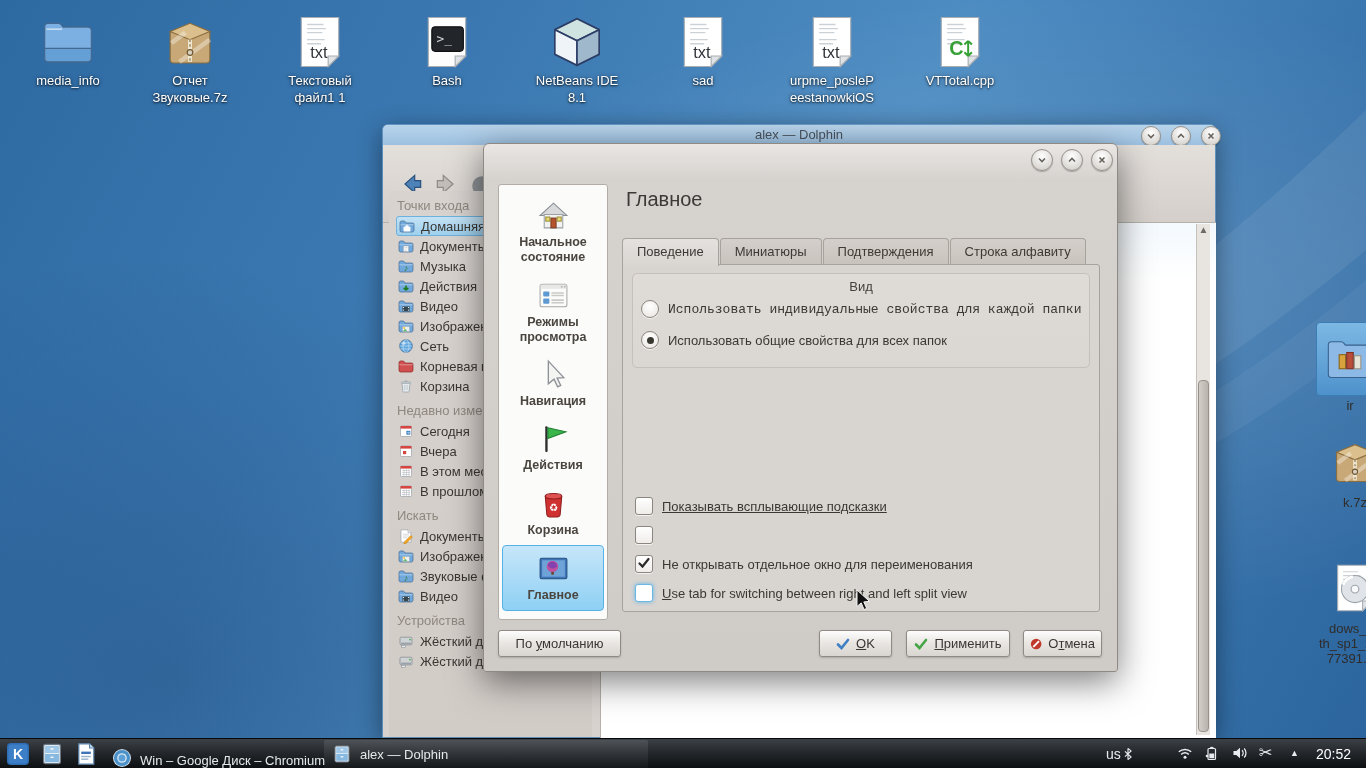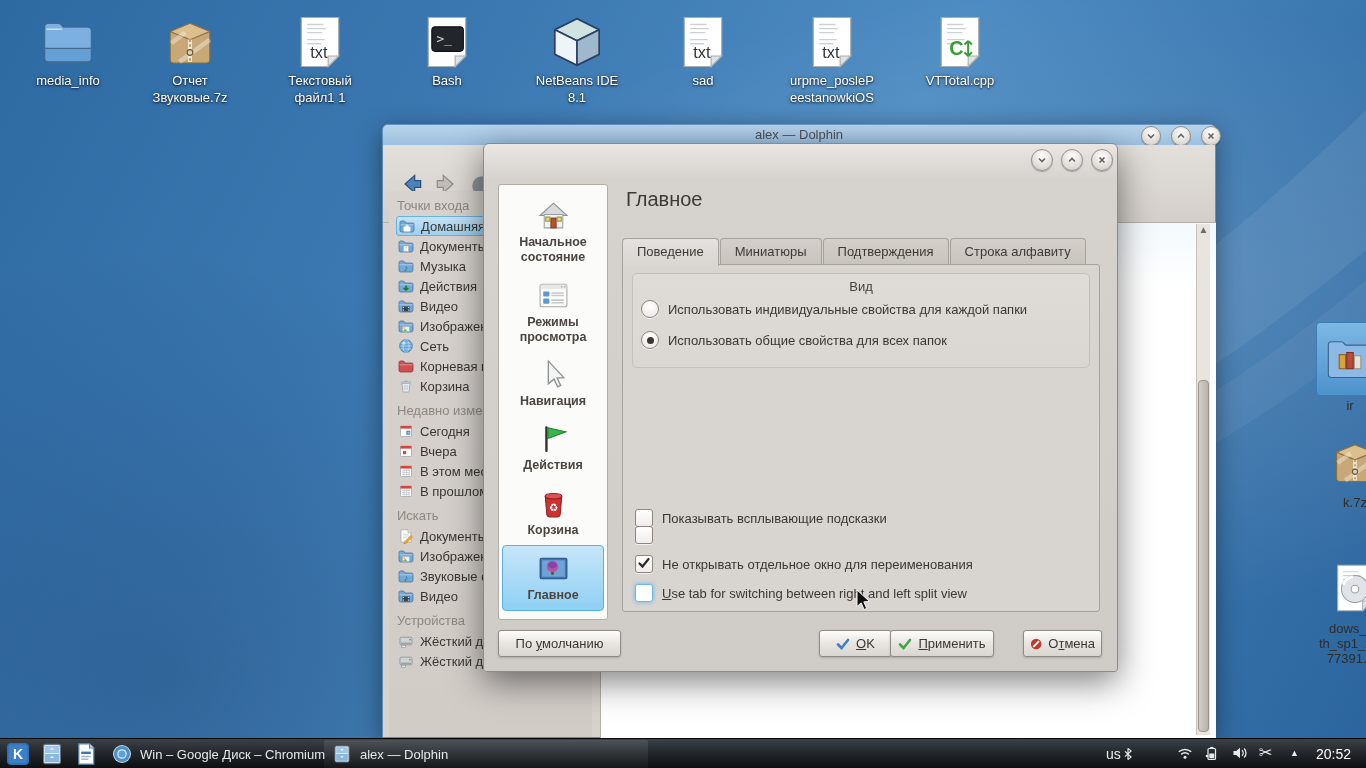--- a/index.html
+++ b/index.html
@@ -628,30 +628,30 @@
   <div id="page-title">Главное</div>
   <div id="tabs">
       <div class="tab active">Поведение</div>
       <div class="tab">Миниатюры</div>
       <div class="tab">Подтверждения</div>
       <div class="tab">Строка алфавиту</div>
     </div>
   <div id="tabpane">
       <div class="group" style="top: 8px; height: 95px;">
         <div class="gtitle">Вид</div>
-        <div class="optrow" style="top: 26px;">
+        <div class="optrow" style="top: 26px; font-family: Liberation Mono, monospace;">
           <span class="radio"></span>
           <span>Использовать индивидуальные свойства для каждой папки</span>
         </div>
         <div class="optrow" style="top: 57px;">
           <span class="radio sel"></span>
           <span>Использовать общие свойства для всех папок</span>
         </div>
       </div>
-      <div class="optrow" style="left: 12px; top: 244px;">
+      <div class="optrow" style="left: 12px; top: 232px; text-decoration: underline;">
         <span class="checkbox"></span>
         <span><span class="u"></span><span>Показывать всплывающие подсказки</span></span>
       </div>
       <div class="optrow" style="left: 12px; top: 261px;">
         <span class="checkbox"></span>
       </div>
       <div class="optrow" style="left: 12px; top: 290px;">
         <span class="checkbox checked">
           <svg viewBox="0 0 14 14">
             <path d="M2.5 7.5 5.5 10.5 11.5 3" fill="none" stroke="#2c2a27" stroke-width="2.2" stroke-linecap="round"></path>
@@ -667,21 +667,21 @@
 
   <button class="btn" style="left:14px;top:486px;width:123px">
     <span><span>По </span><span class="u">у</span><span>молчанию</span></span>
   </button>
   <button class="btn" style="left:335px;top:486px;width:73px">
     <svg viewBox="0 0 14 14">
         <path d="M2 7.5 5.5 11 12 3" fill="none" stroke="#3f7fc4" stroke-width="2.6" stroke-linecap="round"></path>
       </svg>
     <span><span></span><span class="u">O</span><span>K</span></span>
   </button>
-  <button class="btn" style="left:406px;top:486px;width:104px">
+  <button class="btn" style="left:422px;top:486px;width:104px">
     <svg viewBox="0 0 14 14">
         <path d="M2 7.5 5.5 11 12 3" fill="none" stroke="#46a546" stroke-width="2.6" stroke-linecap="round"></path>
       </svg>
     <span><span></span><span class="u">П</span><span>рименить</span></span>
   </button>
   <button class="btn" style="left:539px;top:486px;width:79px">
     <svg viewBox="0 0 14 14">
         <circle cx="7" cy="7" r="6" fill="#c0392b"></circle>
         <rect x="2.4" y="5.9" width="9.2" height="2.2" fill="#fff" transform="rotate(-45 7 7)"></rect>
       </svg>
@@ -710,21 +710,21 @@
       </svg></div>
   <div class="tbicon" style="left:74px">
     <svg viewBox="0 0 20 20">
         <path d="M4 1.5h9L16.5 5v13.5H4z" fill="#fff" stroke="#5b84ad"></path>
         <path d="M13 1.5V5h3.5" fill="#cfe0ee" stroke="#5b84ad"></path>
         <rect x="6" y="8" width="8" height="2" fill="#3f74b8"></rect>
         <rect x="6" y="11.5" width="8" height="1.2" fill="#9ab4cc"></rect>
         <rect x="6" y="13.7" width="6" height="1.2" fill="#9ab4cc"></rect>
       </svg></div>
   <div id="tasks">
-      <div class="task" style="left: 104px; width: 216px;">
+      <div class="task" style="left: 104px; width: 216px; align-items: flex-end;">
         <span class="ti"><svg viewBox="0 0 20 20">
             <circle cx="10" cy="10" r="9" fill="#2f5websites" stroke-width="0"></circle>
             <circle cx="10" cy="10" r="9" fill="#cfe0ee"></circle>
             <circle cx="10" cy="10" r="8" fill="#4a90c9"></circle>
             <circle cx="10" cy="10" r="4.8" fill="#dce9f4"></circle>
             <circle cx="10" cy="10" r="3.5" fill="#5ea0d8"></circle>
           </svg></span>
         <span>Win – Google Диск – Chromium</span>
       </div>
       <div class="task active" style="left: 324px; width: 308px;">

